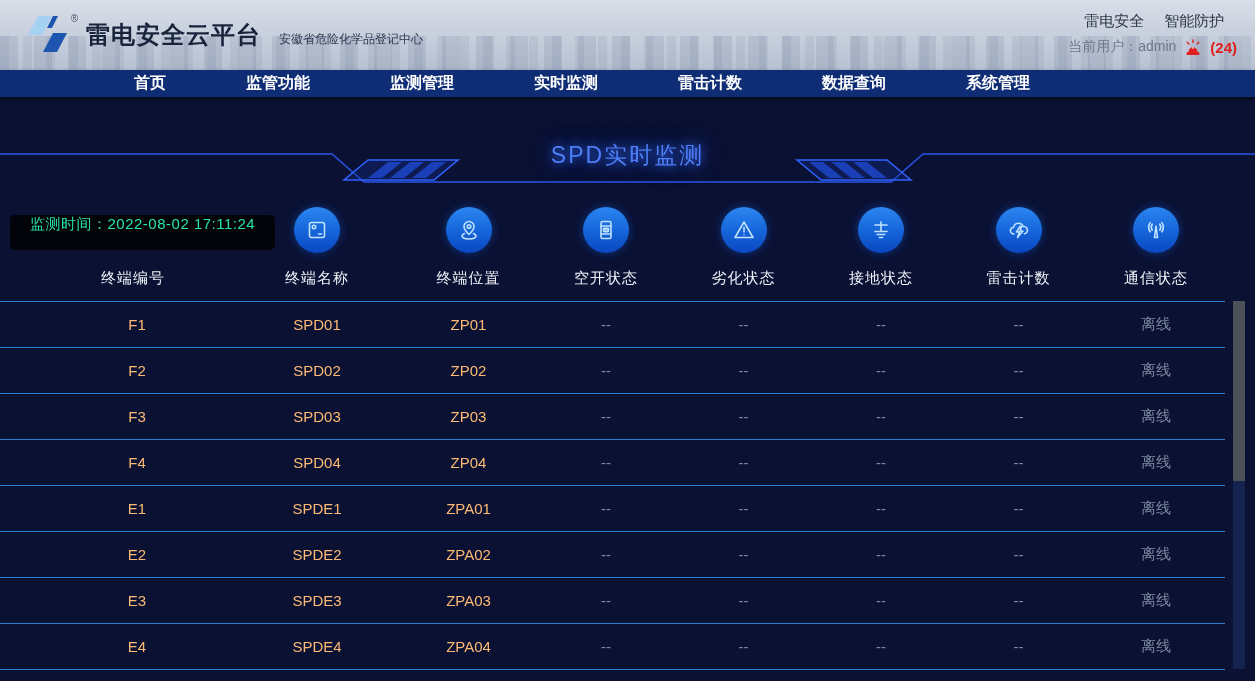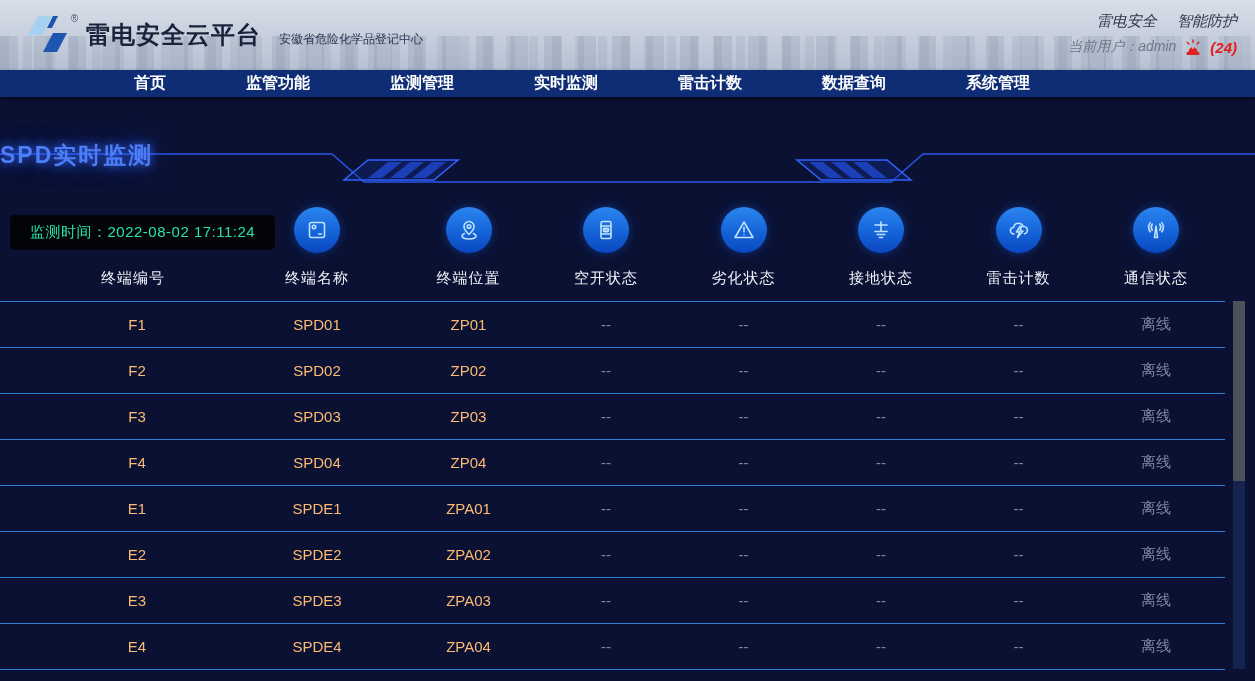--- a/index.html
+++ b/index.html
@@ -20,44 +20,43 @@
     content:""; position:absolute; left:0; right:0; bottom:0; height:34px;
     background:
       repeating-linear-gradient(90deg, rgba(96,112,140,.16) 0 18px, rgba(0,0,0,0) 18px 34px),
       repeating-linear-gradient(90deg, rgba(96,112,140,.12) 0 9px, rgba(0,0,0,0) 9px 23px);
     pointer-events:none;
   }
   .logo-wrap { position:relative; margin-left:22px; width:58px; height:48px; z-index:2; }
   .logo-reg { position:absolute; top:2px; right:2px; font-size:10px; color:#4a5568; }
   .brand-title { font-size:24px; font-weight:bold; color:#18233c; letter-spacing:1px; margin-left:6px; z-index:2; }
   .brand-sub { font-size:12px; color:#2b3850; margin-left:18px; margin-top:8px; z-index:2; }
-  .header-right { position:absolute; right:18px; top:12px; text-align:right; z-index:2;font-style:italic; }
+  .header-right { position:absolute; right:18px; top:12px; text-align:left; z-index:2; }
   .header-slogan { font-size:15px; color:#2e3748; }
   .header-slogan span { margin-left:16px; }
-  .header-user-row { margin-top:7px; font-size:14px; color:#6d7687; display:flex; align-items:center; justify-content:flex-end; gap:8px;margin-left:8px; }
+  .header-user-row { margin-top:7px; font-size:14px; color:#6d7687; display:flex; align-items:center; justify-content:flex-end; gap:8px; }
   .alarm-count { color:#e01f1f; font-weight:bold; font-size:15px; }
   .alarm-icon { display:inline-flex; cursor:pointer; }
 
   
   .main-nav {
     position:absolute; top:70px; left:0; width:1255px; height:27px;
     background:#0e2d74; display:flex; align-items:center; gap:80px;
     padding-left:134px;
     box-shadow:0 2px 4px rgba(0,0,0,.5);
   }
   .nav-item { color:#ffffff; font-size:16px; font-weight:bold; cursor:pointer; white-space:nowrap; }
 
   
   .title-section { position:absolute; top:112px; left:0; width:1255px; height:78px; }
   .deco-svg { position:absolute; top:28px; left:0; width:1255px; height:52px; }
   .page-title {
-    position:absolute; top:28px; left:0; width:100%; text-align:left;
+    position:absolute; top:28px; left:0; width:100%; text-align:center;
     font-size:23px; color:#4d7ef7; letter-spacing:2px;
     text-shadow:0 0 10px rgba(55,110,255,.9), 0 0 22px rgba(40,90,255,.6);
-    font-weight:bold;
   }
 
   
   .grid-cols {
     display:grid;
     grid-template-columns:234px 166px 137px 138px 137px 138px 137px 138px;
   }
   .table-head { position:absolute; top:190px; left:0; width:1225px; height:111px; }
   .head-cell { position:relative; height:111px; }
   .head-label {
@@ -70,21 +69,21 @@
     background:linear-gradient(180deg,#2b86f0 0%,#1563d8 55%,#0a47c0 100%);
     margin:17px auto 0 auto;
     display:flex; align-items:center; justify-content:center;
     box-shadow:0 0 10px rgba(25,100,230,.45);
   }
   .icon-circle svg { stroke:#bfe2ff; fill:none; stroke-width:1.6; stroke-linecap:round; stroke-linejoin:round; }
 
   .time-box {
     position:absolute; top:215px; left:10px; height:35px;
     background:#020409; border-radius:5px;
-    display:flex; align-items:center; padding:0 20px;
+    display:flex; padding:0 20px;
     color:#27e3a4; font-size:15px; letter-spacing:.5px;
   }
 
   .table-body { position:absolute; top:301px; left:0; width:1225px; border-top:1px solid #2e7ed2; }
   .trow { height:46px; border-bottom:1px solid #2e7ed2; align-items:center; cursor:pointer; }
   .tcell { text-align:center; font-size:15px; }
   .tcell.first { padding-left:40px; }
   .val-cyan { color:#fdba74; }
   .val-gray { color:#7d89a2; }
 

